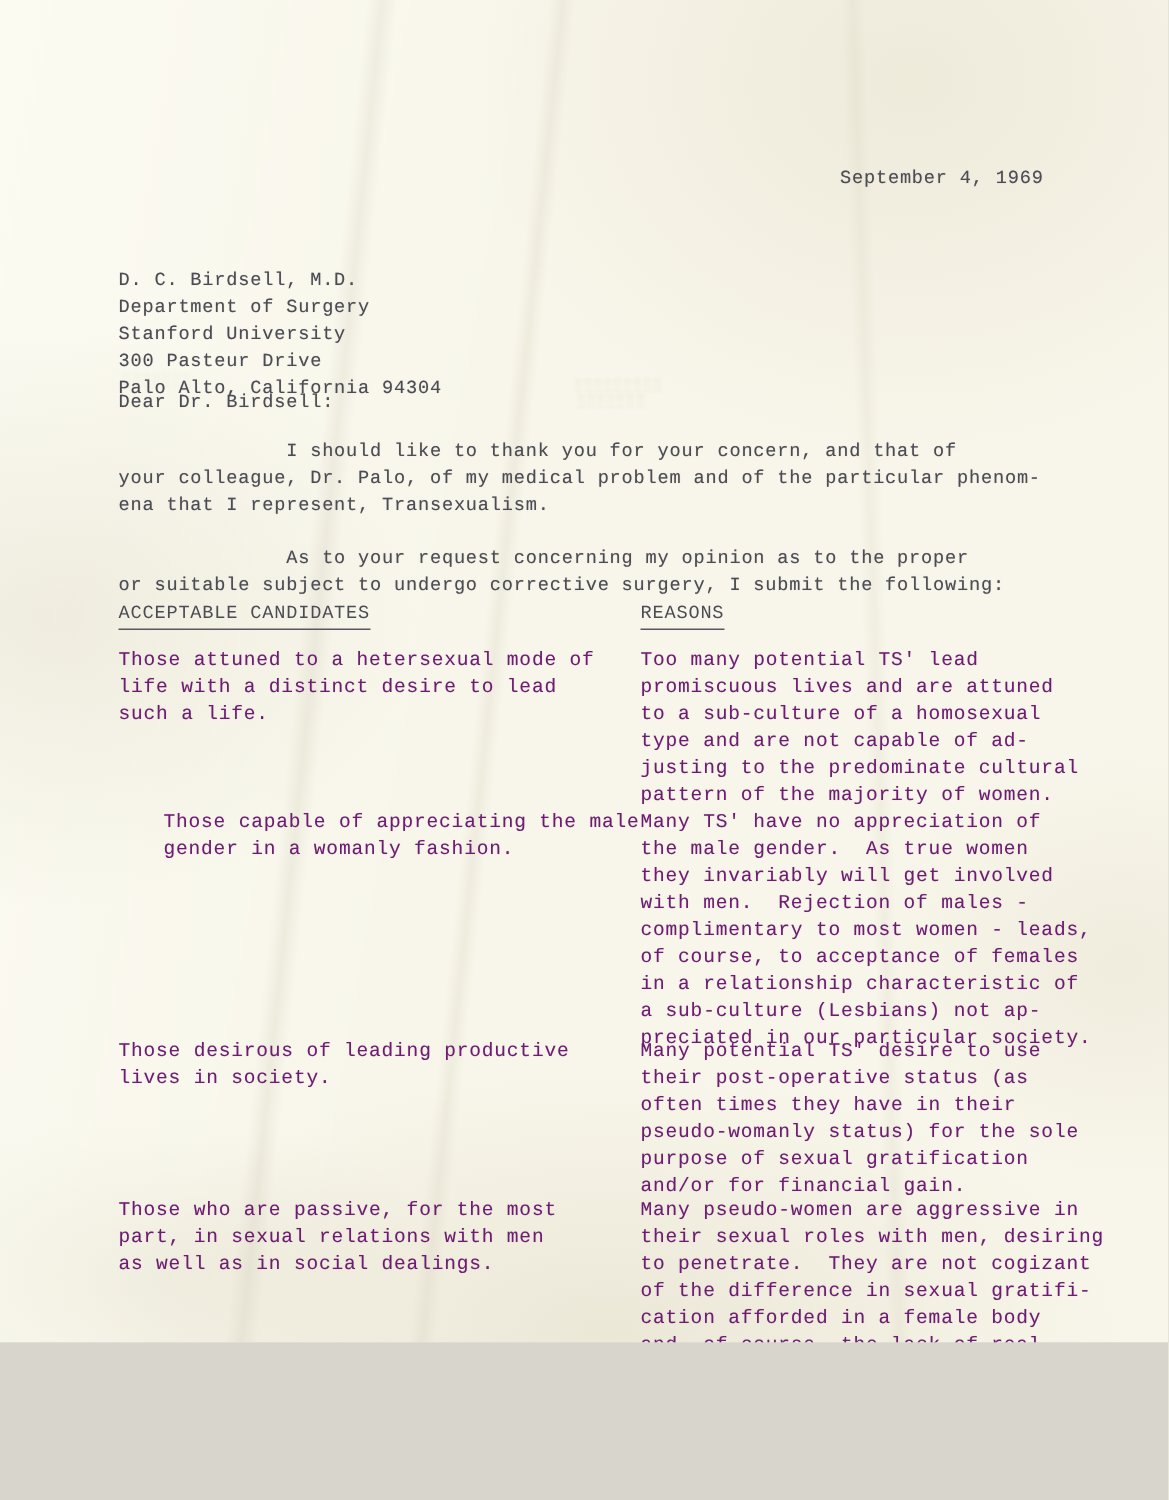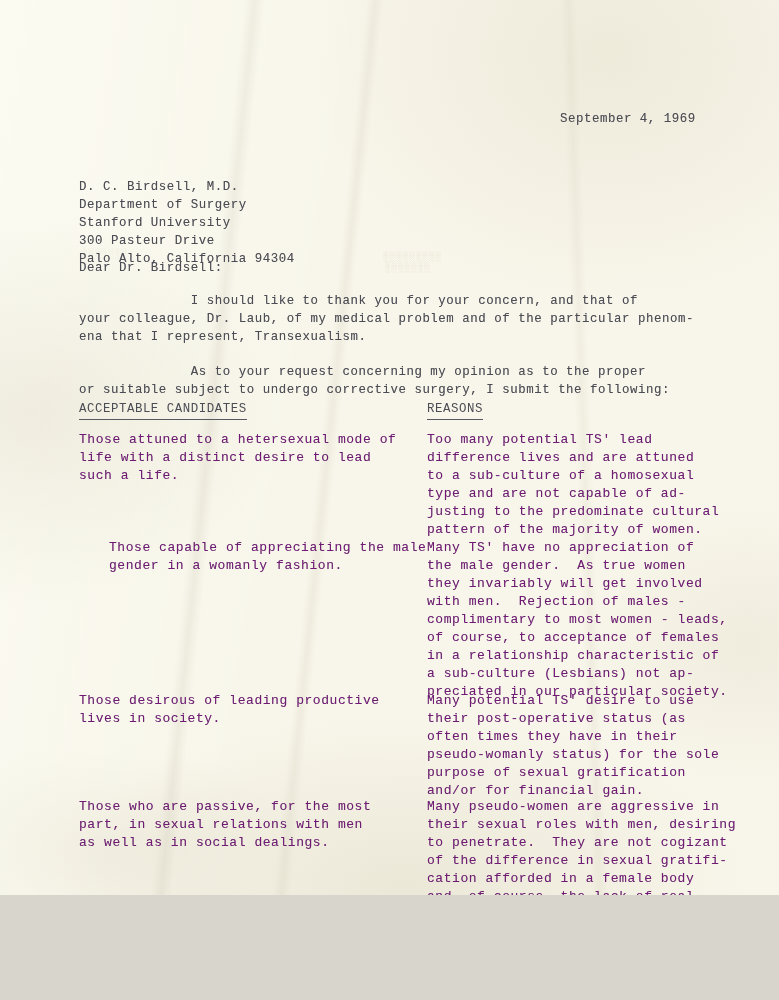--- a/index.html
+++ b/index.html
@@ -133,35 +133,35 @@
 
   <div class="ink" id="address-block">D. C. Birdsell, M.D.
 Department of Surgery
 Stanford University
 300 Pasteur Drive
 Palo Alto, California 94304</div>
 
   <div class="ink" id="salutation">Dear Dr. Birdsell:</div>
 
   <div class="ink" id="para-1">              I should like to thank you for your concern, and that of
-your colleague, Dr. Laub, of my medical problem and of the particular phenom-
+your colleague, Dr. Palo, of my medical problem and of the particular phenom-
 ena that I represent, Transexualism.</div>
 
   <div class="ink" id="para-2">              As to your request concerning my opinion as to the proper
 or suitable subject to undergo corrective surgery, I submit the following:</div>
 
   <div class="col-head" id="head-candidates">ACCEPTABLE CANDIDATES</div>
 
   <div class="col-head" id="head-reasons">REASONS</div>
 
   <div class="entry col-left" id="cand-0">Those attuned to a hetersexual mode of
 life with a distinct desire to lead
 such a life.</div>
   <div class="entry col-right" id="reason-0">Too many potential TS' lead
-difference lives and are attuned
+promiscuous lives and are attuned
 to a sub-culture of a homosexual
 type and are not capable of ad-
 justing to the predominate cultural
 pattern of the majority of women.</div>
 
   <div class="entry col-left" id="cand-1">Those capable of appreciating the male
 gender in a womanly fashion.</div>
   <div class="entry col-right" id="reason-1">Many TS' have no appreciation of
 the male gender.  As true women
 they invariably will get involved

